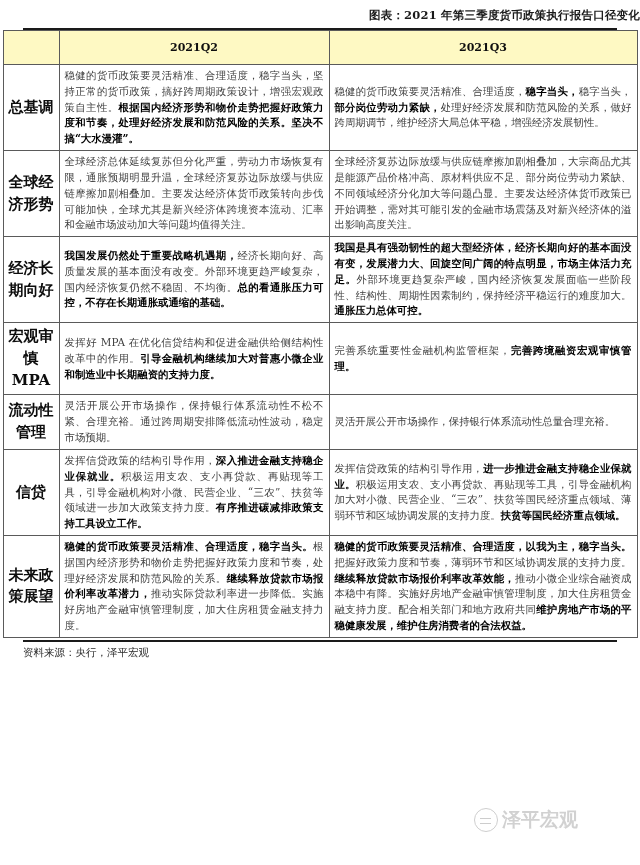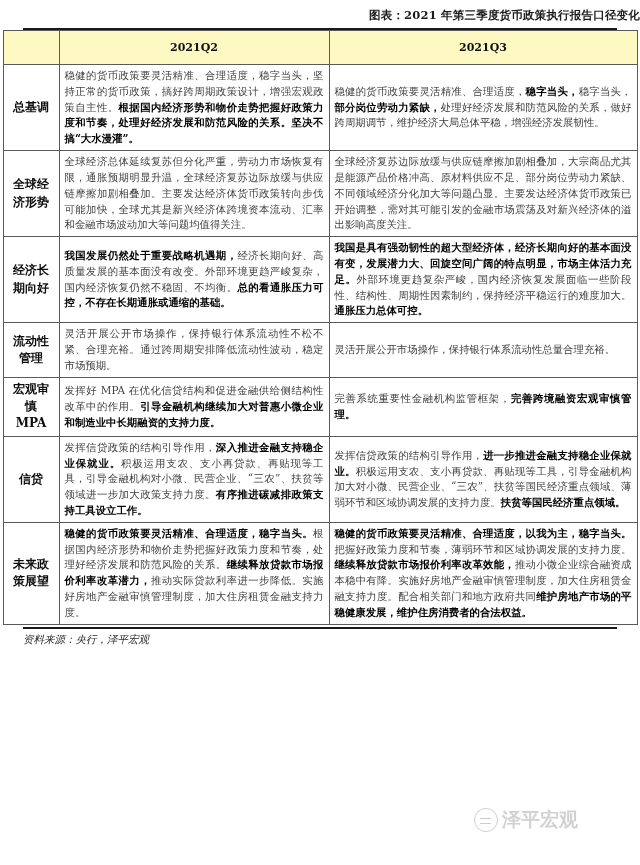--- a/index.html
+++ b/index.html
@@ -62,42 +62,41 @@
     text-align: center;
     color: #0f0f0f;
     font-family: "DejaVu Serif", "Liberation Serif", serif;
   }
   th.col-label { width: 56px; }
   th.col-q2 { width: 270px; }
   th.col-q3 { width: 308px; }
   td.rowlabel {
     text-align: center;
     font-weight: 700;
-    font-size: 12px;
+    font-size: 15px;
     line-height: 1.45;
     color: #0d0d0d;
     padding: 3px 2px;
   }
   td.cell {
     font-size: 10.4px;
     line-height: 1.52;
     text-align: justify;
     text-justify: inter-ideograph;
     color: #3f3f3f;
     padding: 4px 6px 4px 6px;
   }
   td.cell .b {
     font-weight: 700;
     color: #000000;
   }
   .footnote {
     width: 594px;
     margin: 4px auto 0 auto;
     font-size: 10.5px;
-    font-style: italic;
     color: #2a2a2a;
     font-family: "DejaVu Serif", "Liberation Serif", serif;
   }
   
   .watermark {
     position: absolute;
     right: 16px;
     bottom: 28px;
     width: 150px;
     height: 34px;
@@ -159,28 +158,28 @@
           <td class="rowlabel">全球经济形势</td>
           <td class="cell"><span>全球经济总体延续复苏但分化严重，劳动力市场恢复有限，通胀预期明显升温，全球经济复苏边际放缓与供应链摩擦加剧相叠加。主要发达经济体货币政策转向步伐可能加快，全球尤其是新兴经济体跨境资本流动、汇率和金融市场波动加大等问题均值得关注。</span></td>
           <td class="cell"><span>全球经济复苏边际放缓与供应链摩擦加剧相叠加，大宗商品尤其是能源产品价格冲高、原材料供应不足、部分岗位劳动力紧缺、不同领域经济分化加大等问题凸显。主要发达经济体货币政策已开始调整，需对其可能引发的金融市场震荡及对新兴经济体的溢出影响高度关注。</span></td>
         </tr>
         <tr>
           <td class="rowlabel">经济长期向好</td>
           <td class="cell"><span class="b">我国发展仍然处于重要战略机遇期，</span><span>经济长期向好、高质量发展的基本面没有改变。外部环境更趋严峻复杂，国内经济恢复仍然不稳固、不均衡。</span><span class="b">总的看通胀压力可控，不存在长期通胀或通缩的基础。</span></td>
           <td class="cell"><span class="b">我国是具有强劲韧性的超大型经济体，经济长期向好的基本面没有变，发展潜力大、回旋空间广阔的特点明显，市场主体活力充足。</span><span>外部环境更趋复杂严峻，国内经济恢复发展面临一些阶段性、结构性、周期性因素制约，保持经济平稳运行的难度加大。</span><span class="b">通胀压力总体可控。</span></td>
         </tr>
         <tr>
+          <td class="rowlabel">宏观审慎 MPA</td>
+          <td class="cell"><span>发挥好 MPA 在优化信贷结构和促进金融供给侧结构性改革中的作用。</span><span class="b">引导金融机构继续加大对普惠小微企业和制造业中长期融资的支持力度。</span></td>
+          <td class="cell"><span>完善系统重要性金融机构监管框架，</span><span class="b">完善跨境融资宏观审慎管理。</span></td>
+        </tr>
+        <tr>
           <td class="rowlabel">流动性管理</td>
           <td class="cell"><span>灵活开展公开市场操作，保持银行体系流动性不松不紧、合理充裕。通过跨周期安排降低流动性波动，稳定市场预期。</span></td>
           <td class="cell"><span>灵活开展公开市场操作，保持银行体系流动性总量合理充裕。</span></td>
-        </tr>
-        <tr>
-          <td class="rowlabel">宏观审慎 MPA</td>
-          <td class="cell"><span>发挥好 MPA 在优化信贷结构和促进金融供给侧结构性改革中的作用。</span><span class="b">引导金融机构继续加大对普惠小微企业和制造业中长期融资的支持力度。</span></td>
-          <td class="cell"><span>完善系统重要性金融机构监管框架，</span><span class="b">完善跨境融资宏观审慎管理。</span></td>
         </tr>
         <tr>
           <td class="rowlabel">信贷</td>
           <td class="cell"><span>发挥信贷政策的结构引导作用，</span><span class="b">深入推进金融支持稳企业保就业。</span><span>积极运用支农、支小再贷款、再贴现等工具，引导金融机构对小微、民营企业、“三农”、扶贫等领域进一步加大政策支持力度。</span><span class="b">有序推进碳减排政策支持工具设立工作。</span></td>
           <td class="cell"><span>发挥信贷政策的结构引导作用，</span><span class="b">进一步推进金融支持稳企业保就业。</span><span>积极运用支农、支小再贷款、再贴现等工具，引导金融机构加大对小微、民营企业、“三农”、扶贫等国民经济重点领域、薄弱环节和区域协调发展的支持力度。</span><span class="b">扶贫等国民经济重点领域。</span></td>
         </tr>
         <tr>
           <td class="rowlabel">未来政策展望</td>
           <td class="cell"><span class="b">稳健的货币政策要灵活精准、合理适度，稳字当头。</span><span>根据国内经济形势和物价走势把握好政策力度和节奏，处理好经济发展和防范风险的关系。</span><span class="b">继续释放贷款市场报价利率改革潜力，</span><span>推动实际贷款利率进一步降低。实施好房地产金融审慎管理制度，加大住房租赁金融支持力度。</span></td>
           <td class="cell"><span class="b">稳健的货币政策要灵活精准、合理适度，以我为主，稳字当头。</span><span>把握好政策力度和节奏，薄弱环节和区域协调发展的支持力度。</span><span class="b">继续释放贷款市场报价利率改革效能，</span><span>推动小微企业综合融资成本稳中有降。实施好房地产金融审慎管理制度，加大住房租赁金融支持力度。配合相关部门和地方政府共同</span><span class="b">维护房地产市场的平稳健康发展，维护住房消费者的合法权益。</span></td>

